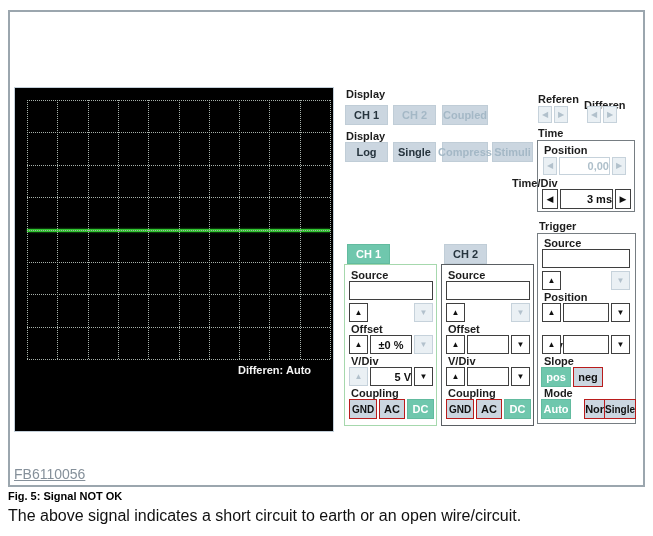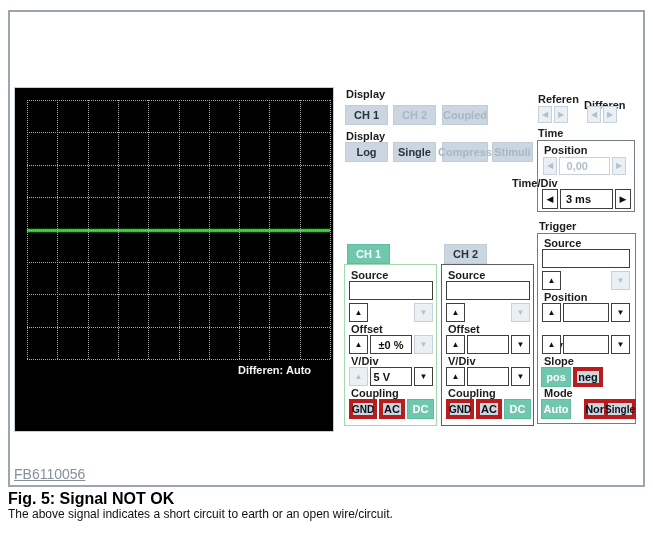--- a/index.html
+++ b/index.html
@@ -8,40 +8,40 @@
     font-family:"Liberation Sans",sans-serif;overflow:hidden;
   }
   .abs{position:absolute;box-sizing:border-box;}
   .lbl{font-size:11px;font-weight:bold;color:#1c1c1c;white-space:nowrap;line-height:11px;}
   .btn{
     display:flex;align-items:center;justify-content:center;
     font-size:11px;font-weight:bold;box-sizing:border-box;white-space:nowrap;
   }
   .flat{background:#cbd6e0;color:#26343e;border:1px solid #c0cdd7;}
   .flat.dis{color:#a4b8c6;}
-  .darkb{background:#cbd6e0;color:#101010;border:4px solid #b91c1c;}
+  .darkb{background:#cbd6e0;color:#101010;border:1px solid #b91c1c;}
   .teal{background:#6fc7ad;color:#ffffff;border:1px solid #62bb9f;}
   .spin{
     background:#ffffff;border:1px solid #3f3f3f;display:flex;align-items:center;
     justify-content:center;font-size:8px;line-height:8px;color:#101010;box-sizing:border-box;
   }
   .spin.dis{background:#eaf0f4;border-color:#c6d2db;color:#b2c1cc;}
   .vbox{
     background:#ffffff;border:1px solid #3f3f3f;font-size:11px;font-weight:bold;color:#101010;
-    display:flex;align-items:center;justify-content:flex-end;padding-right:21px;box-sizing:border-box;
+    display:flex;align-items:center;justify-content:flex-end;padding-right:0;box-sizing:border-box;
   }
   .vbox.dis{border-color:#c6d2db;color:#aebfca;}
   .inputbox{background:#ffffff;border:1px solid #3f3f3f;box-sizing:border-box;}
   .groupbox{border:1px solid #767d82;background:#ffffff;box-sizing:border-box;}
   .gline-v{position:absolute;top:0;bottom:0;width:0;border-left:1px dotted #a7b1aa;}
   .gline-h{position:absolute;left:0;right:0;height:0;border-top:1px dotted #a7b1aa;}
   .scope-text{font-size:11px;font-weight:bold;color:#f5f5f5;white-space:nowrap;}
   .figcode{font-size:14px;color:#85909a;text-decoration:underline;}
-  .captitle{font-size:16px;font-weight:bold;color:#000;}
-  .capbody{font-size:12px;color:#111;}
+  .captitle{font-size:11px;font-weight:bold;color:#000;}
+  .capbody{font-size:16px;color:#111;}
 </style>
 </head>
 <body>
 
 <div class="abs" style="left:8px;top:10px;width:637px;height:477px;border:2px solid #9ba6ae;background:#fff;"></div>
 
 <div class="abs" style="left:14px;top:87px;width:320px;height:345px;background:#000;border:1px solid #c2ced8;">
   <div class="abs" id="scope-grid" style="left:12px;top:12px;width:303px;height:259px;">
     <div class="abs" id="signal-trace" style="left: 0px; width: 100%; height: 3px; margin-top: -1px; background: rgb(47, 196, 47); box-shadow: rgb(47, 196, 47) 0px 0px 2px; top: 50%;"></div>
   <div class="gline-v" style="left: 0%;"></div>

